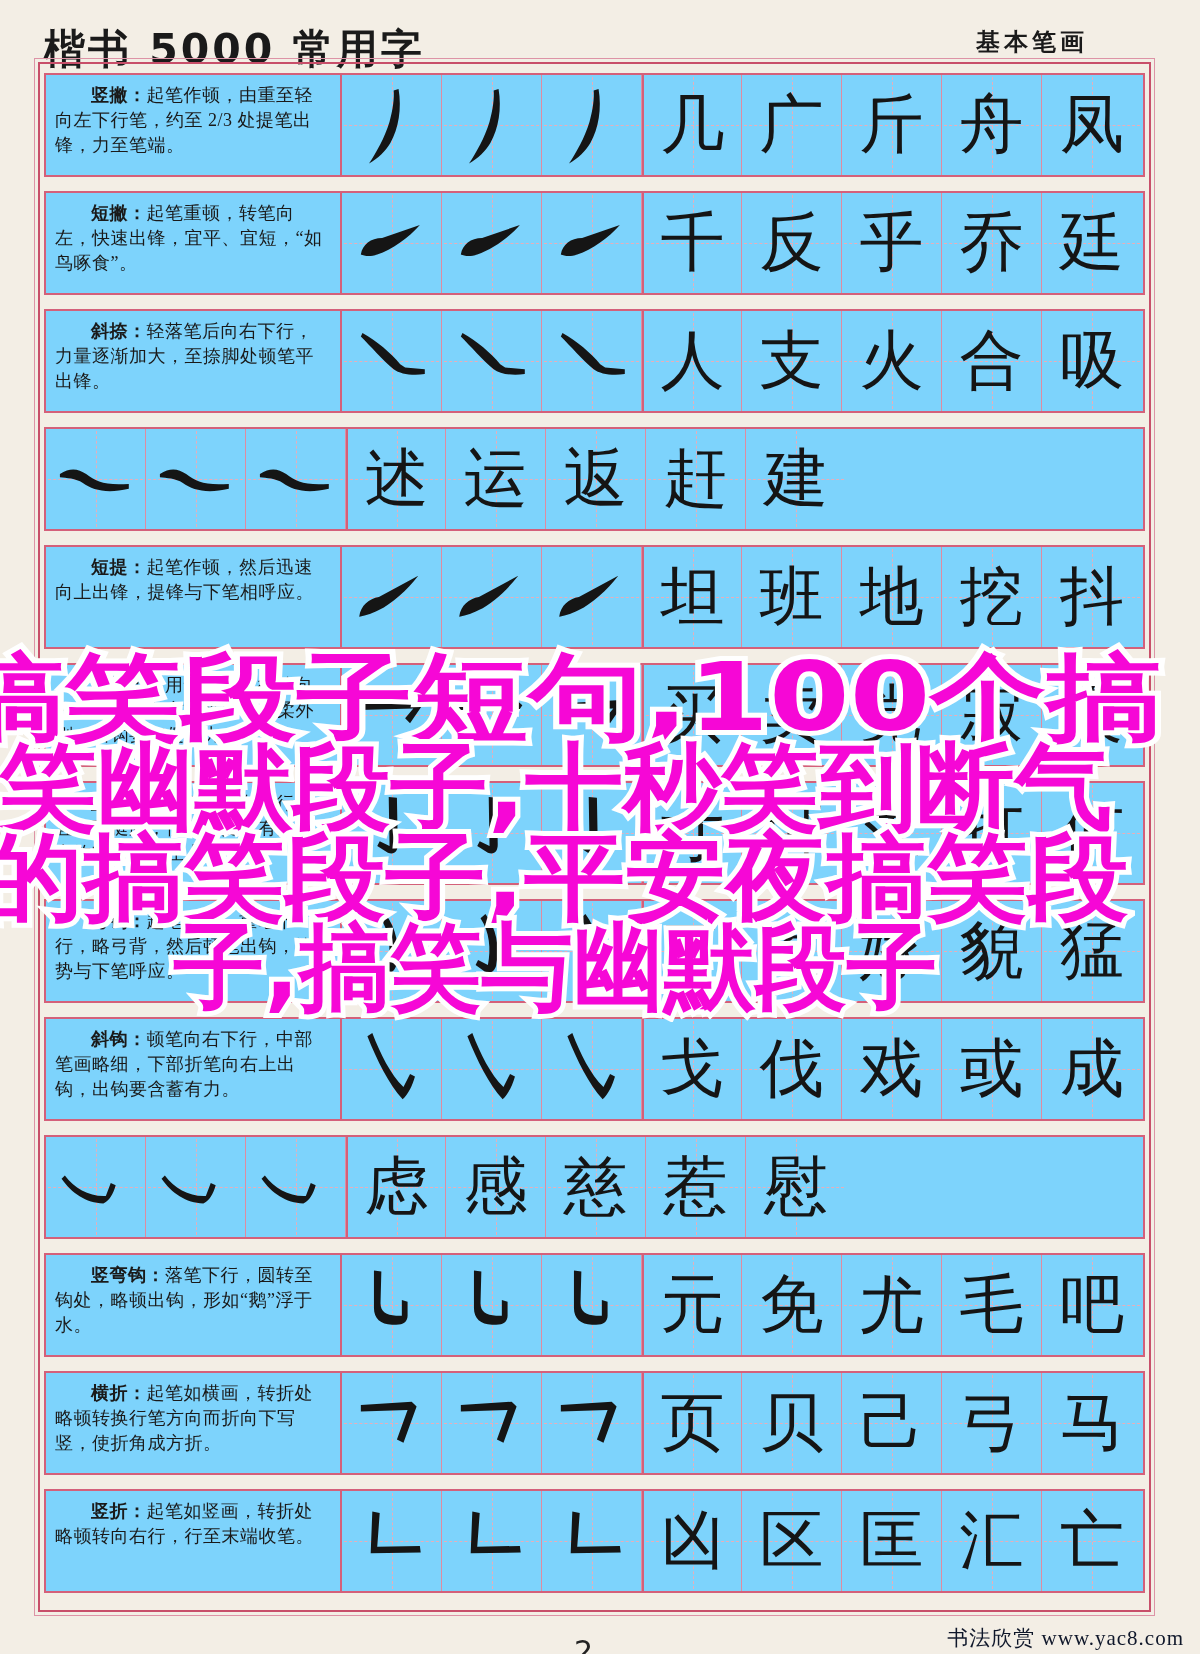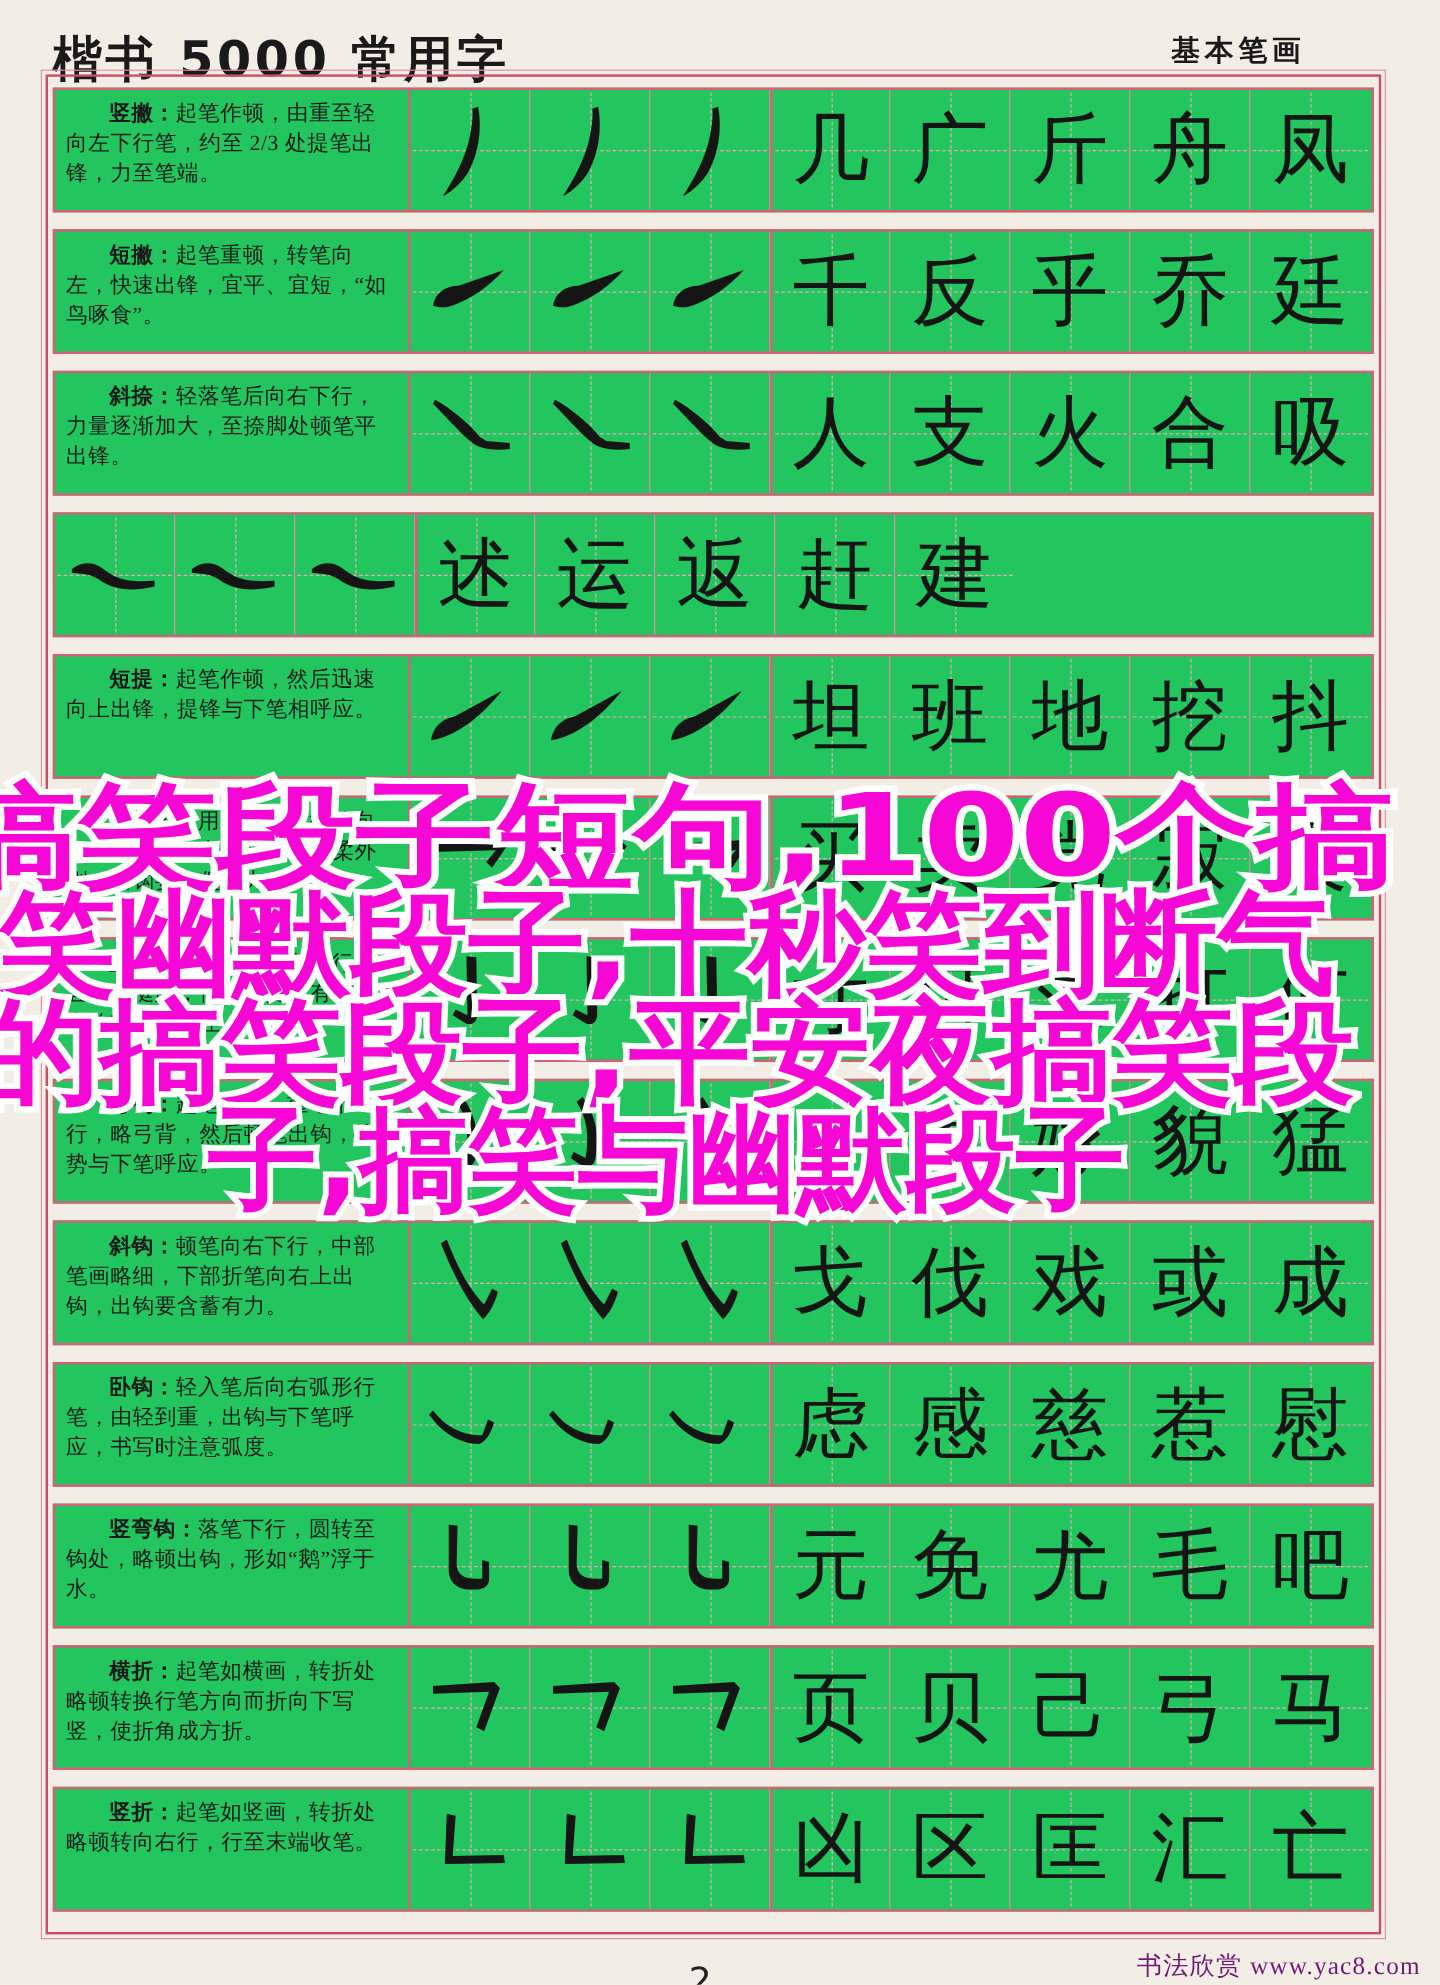--- a/index.html
+++ b/index.html
@@ -24,21 +24,21 @@
   .sheet{
     position:absolute;left:38px;top:62px;width:1113px;height:1550px;
     border:2px solid #c84f6a;
     outline:1px solid #dd93a6;outline-offset:3px;
     box-sizing:border-box;
     padding:9px 4px 0 4px;
   }
   .srow{
     display:flex;height:104px;margin-bottom:14px;
     border:2px solid #d4607a;box-sizing:border-box;
-    background:#22c55e;
+    background:#7dd3fc;
   }
   .desc{
     width:296px;flex:0 0 296px;box-sizing:border-box;
     border-right:2px solid #d4607a;
     padding:7px 9px 0 9px;
     font-size:18px;line-height:25px;text-indent:2em;
     letter-spacing:0.5px;
   }
   .desc b{font-family:"DejaVu Sans","Liberation Sans",sans-serif;font-weight:bold;}
   .cell{
@@ -386,21 +386,20 @@
         <span class="char">戏</span>
       </div>
       <div class="cell">
         <span class="char">或</span>
       </div>
       <div class="cell">
         <span class="char">成</span>
       </div>
     </div>
     <div class="srow">
-      <div class="desc"><b>卧钩：</b>轻入笔后向右弧形行笔，由轻到重，出钩与下笔呼应，书写时注意弧度。</div>
       <div class="cell">
         <svg viewBox="0 0 100 100" width="82" height="86" class="stroke-svg">
           <path d="M12,36 C24,52 42,62 62,61 L68,45 L74,48 C71,59 66,67 59,70 C38,70 20,57 8,40 Z" fill="#151515"></path>
         </svg>
       </div>
       <div class="cell">
         <svg viewBox="0 0 100 100" width="82" height="86" class="stroke-svg">
           <path d="M12,36 C24,52 42,62 62,61 L68,45 L74,48 C71,59 66,67 59,70 C38,70 20,57 8,40 Z" fill="#151515"></path>
         </svg>
       </div>
@@ -526,14 +525,14 @@
     </div>
   </div>
 
 <div class="overlay" id="overlay">
     <div class="ov-line" style="transform: scaleX(1.22);"><span class="back">搞笑段子短句,100个搞</span><span class="front" style="color: rgb(246, 7, 214);">搞笑段子短句,100个搞</span></div>
     <div class="ov-line" style="transform: scaleX(1.03);"><span class="back">笑幽默段子,十秒笑到断气</span><span class="front" style="color: rgb(246, 7, 214);">笑幽默段子,十秒笑到断气</span></div>
     <div class="ov-line" style="transform: scaleX(1.06);"><span class="back">的搞笑段子,平安夜搞笑段</span><span class="front" style="color: rgb(246, 7, 214);">的搞笑段子,平安夜搞笑段</span></div>
     <div class="ov-line" style="transform: scaleX(0.96);"><span class="back">子,搞笑与幽默段子</span><span class="front" style="color: rgb(246, 7, 214);">子,搞笑与幽默段子</span></div>
   </div>
 
-<div class="site-credit" style="color: #701a75;">书法欣赏 www.yac8.com</div>
+<div class="site-credit" style="color: #0f172a;">书法欣赏 www.yac8.com</div>
 <div class="page-num">2</div>
 
 </body></html>

